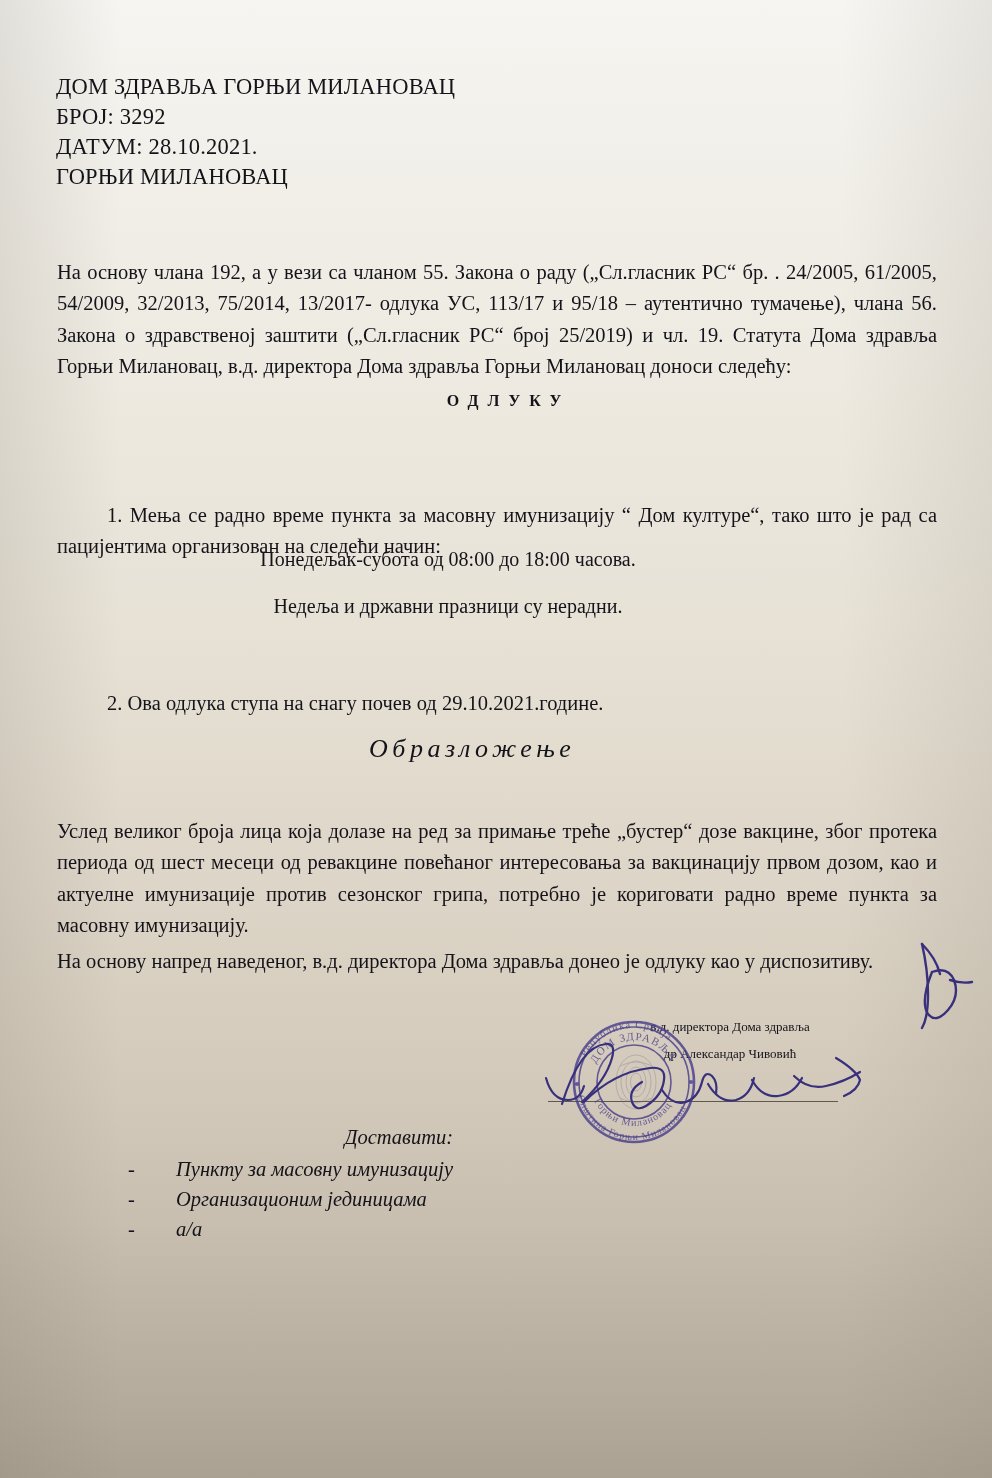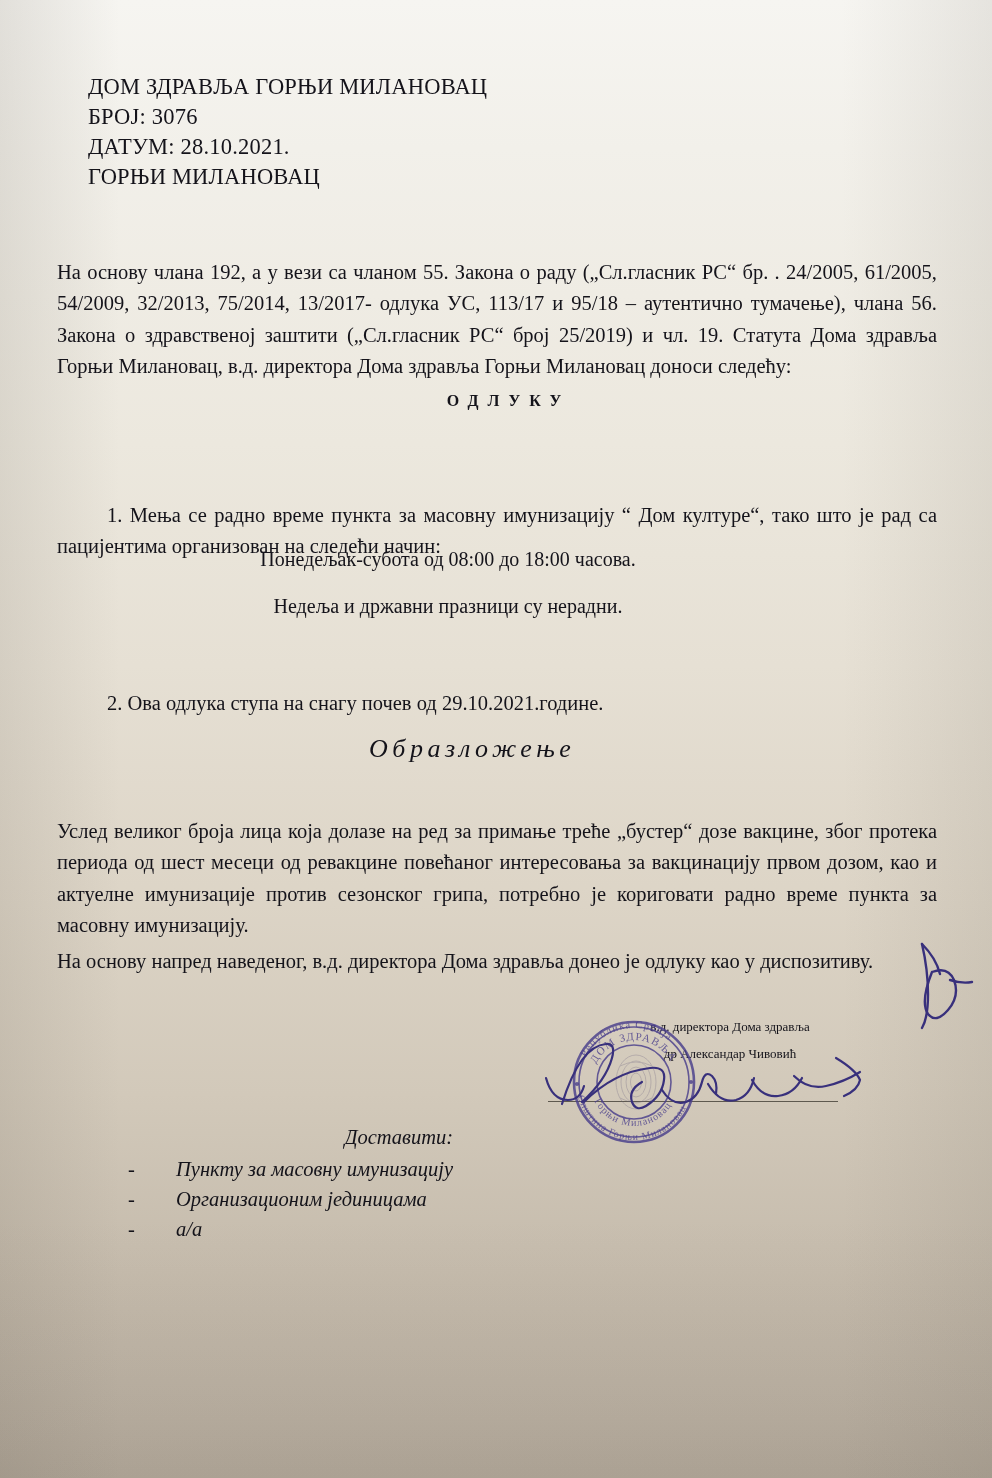--- a/index.html
+++ b/index.html
@@ -44,21 +44,20 @@
   }
 
   
   #letterhead {
     position: absolute;
     left: 56px;
     top: 72px;
     font-size: 22.5px;
     line-height: 30px;
     letter-spacing: 0.2px;
-    margin-left: 32px;
   }
   #letterhead div { white-space: nowrap; }
 
   
   .body-block {
     position: absolute;
     left: 57px;
     width: 880px;
     font-size: 20.5px;
     line-height: 31.5px;
@@ -188,21 +187,21 @@
 <body>
 
 <div id="page">
 
   <div id="paper-shade-left"></div>
   <div id="paper-shade-right"></div>
   <div id="paper-shade-bottom"></div>
 
   <div id="letterhead">
     <div>ДОМ ЗДРАВЉА ГОРЊИ МИЛАНОВАЦ</div>
-    <div>БРОЈ: 3076</div>
+    <div>БРОЈ: 3292</div>
     <div>ДАТУМ: 28.10.2021.</div>
     <div>ГОРЊИ МИЛАНОВАЦ</div>
   </div>
 
   <p class="body-block" id="intro-paragraph">На основу члана 192, а у вези са чланом 55. Закона о раду („Сл.гласник РС“ бр. . 24/2005, 61/2005, 54/2009, 32/2013, 75/2014, 13/2017- одлука УС, 113/17 и 95/18 – аутентично тумачење), члана 56. Закона о здравственој заштити („Сл.гласник РС“ број 25/2019) и чл. 19. Статута Дома здравља Горњи Милановац, в.д. директора Дома здравља Горњи Милановац доноси следећу:</p>
 
   <div id="decision-title">ОДЛУКУ</div>
 
   <p class="body-block" id="clause-one">1. Мења се радно време пункта за масовну имунизацију “ Дом културе“, тако  што је рад са пацијентима организован на следећи начин:</p>
 

